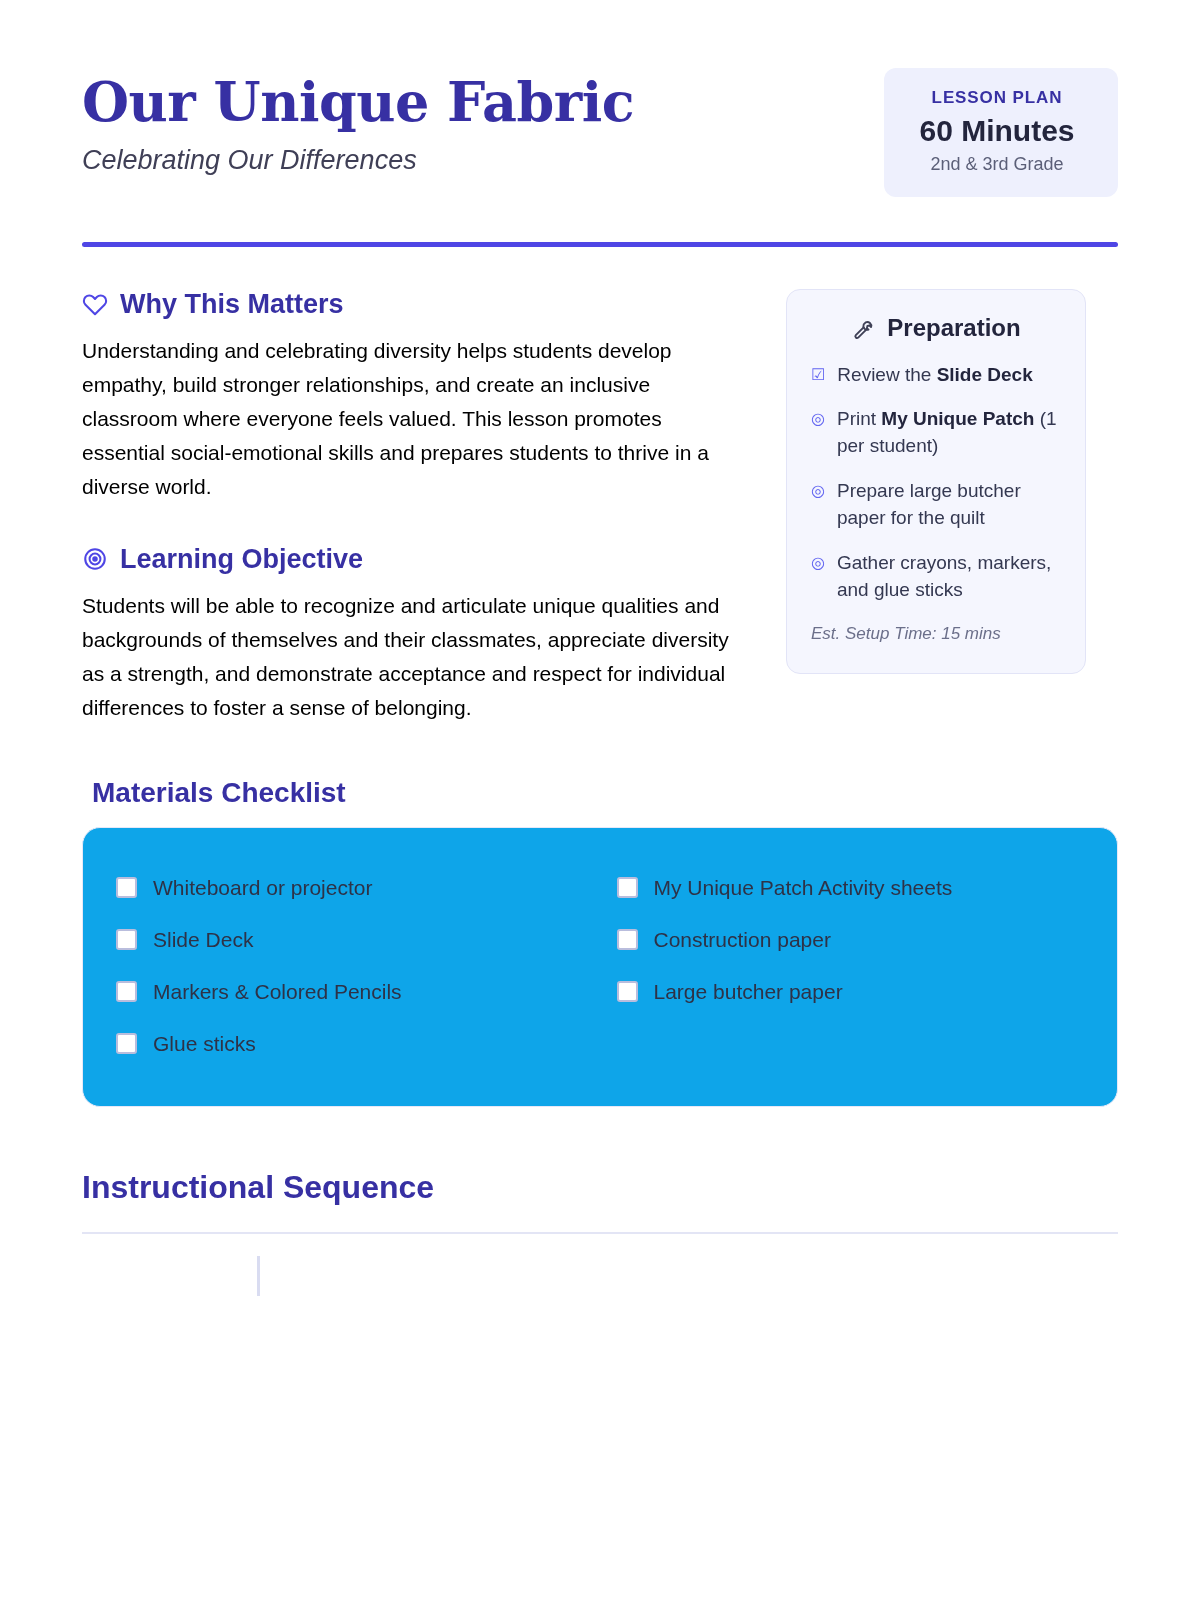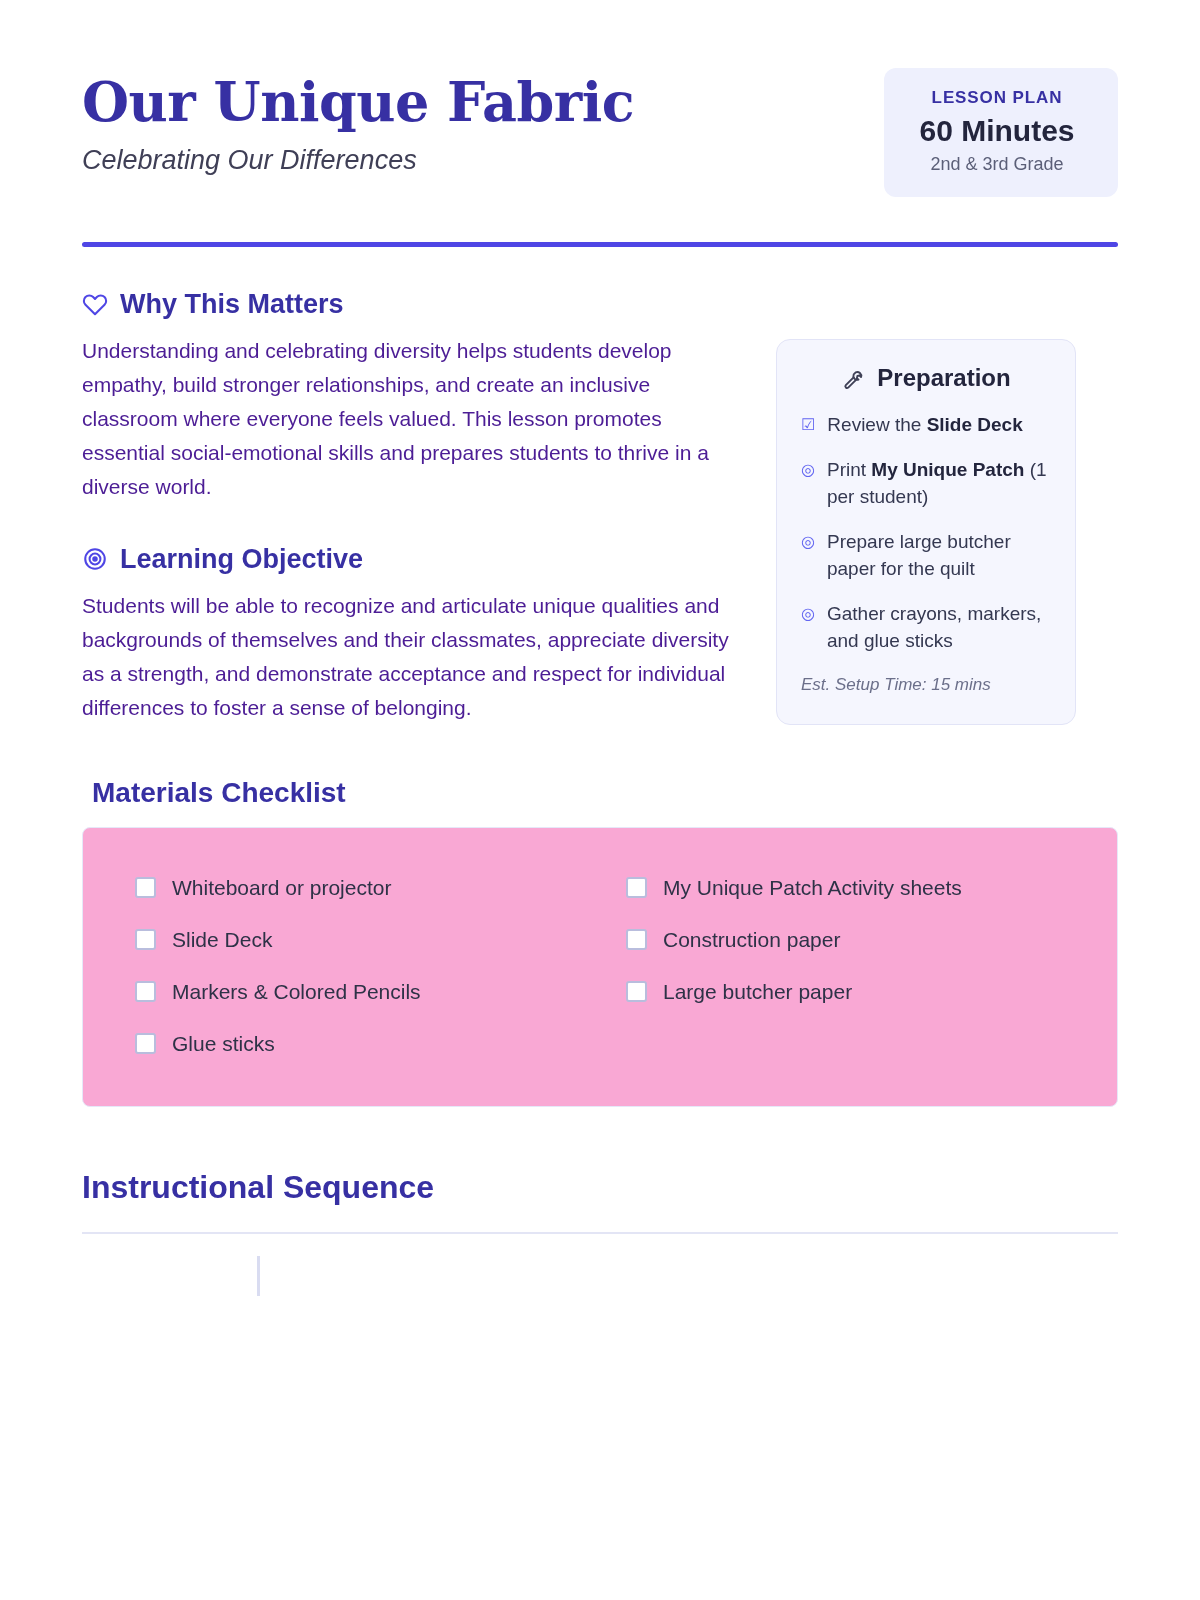--- a/index.html
+++ b/index.html
@@ -77,23 +77,23 @@
   .rule {
     height: 5px;
     background: #4f46e5;
     border-radius: 3px;
     margin-top: 45px;
   }
 
   
   .body-cols {
     display: flex;
-    gap: 34px;
+    gap: 44px;
     margin-top: 42px;
-    align-items: flex-end;
+    align-items: flex-start;
   }
   .col-main {
     width: 660px;
     flex: none;
   }
   .col-side {
     width: 300px;
     flex: none;
   }
   .section-head {
@@ -110,21 +110,21 @@
   }
   .section-title {
     font-size: 27px;
     font-weight: 700;
     color: #3730a3;
     margin: 0;
   }
   .para {
     font-size: 21px;
     line-height: 1.62;
-    color: #4c1d95;
+    color: #000000;
     margin: 0;
   }
   .gap-lg { height: 40px; }
 
   
   .prep-card {
     background: #f5f6fe;
     border: 1px solid #e2e4f7;
     border-radius: 14px;
     padding: 24px 24px 26px 24px;
@@ -166,24 +166,24 @@
   }
 
   
   .materials-title {
     font-size: 28px;
     font-weight: 700;
     color: #3730a3;
     margin: 52px 0 18px 10px;
   }
   .materials-box {
-    background: #f9a8d4;
+    background: #0ea5e9;
     border: 1px solid #e6e8f8;
-    border-radius: 8px;
-    padding: 34px 40px 36px 52px;
+    border-radius: 18px;
+    padding: 34px 40px 36px 33px;
   }
   .materials-grid {
     display: grid;
     grid-template-columns: 1fr 1fr;
     column-gap: 40px;
     row-gap: 0px;
   }
   .mat-item {
     display: flex;
     align-items: center;

